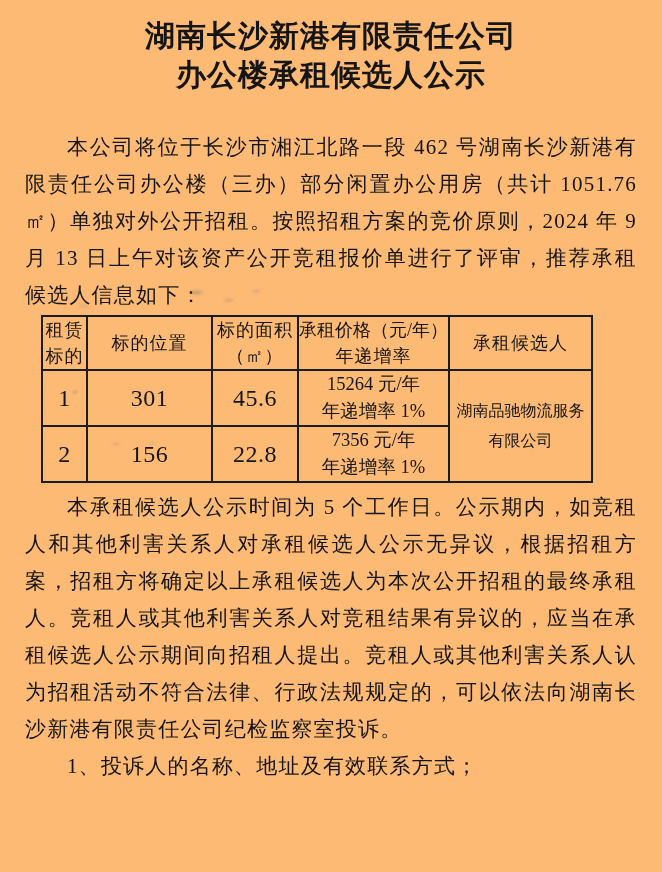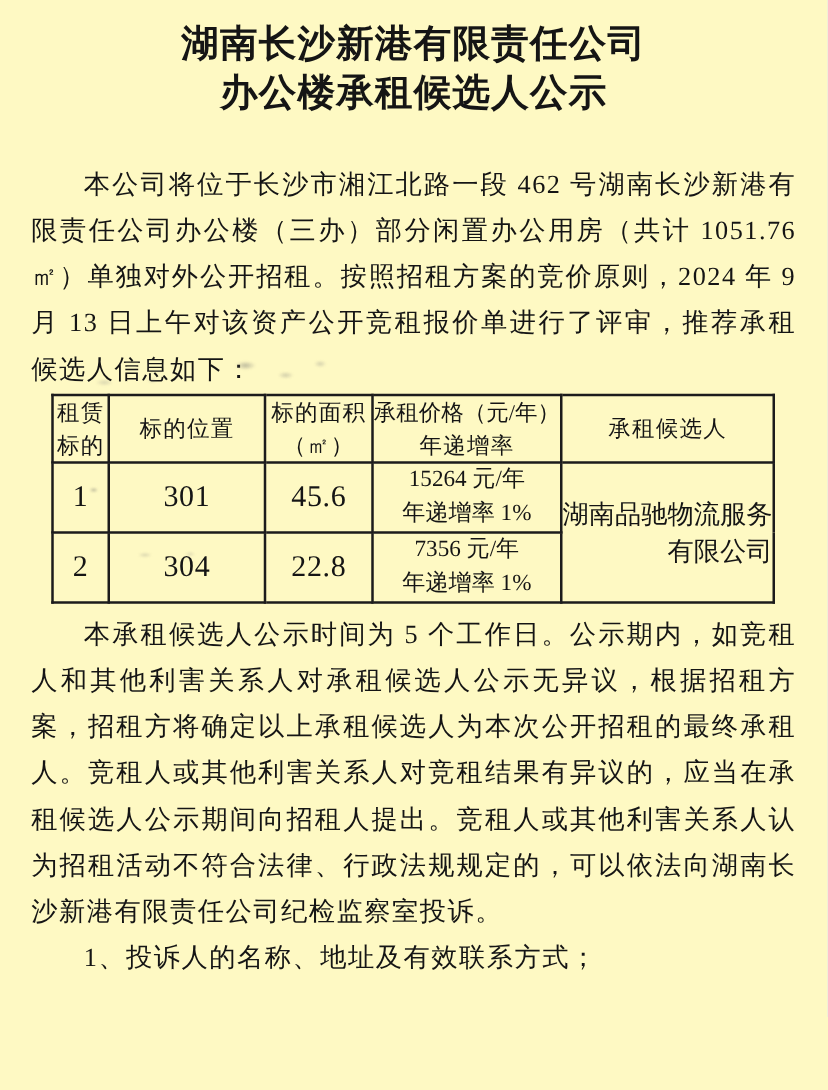--- a/index.html
+++ b/index.html
@@ -1,20 +1,20 @@
 <!DOCTYPE html>
 <html><head>
 <meta charset="utf-8">
 <style>
   html,body { margin:0; padding:0; background:#e8e8e8; }
   .page {
     position:relative;
     width:662px; height:872px;
     margin:0 auto;
-    background:#fef9c3;
+    background:#fdba74;
     overflow:hidden;
     font-family:"Liberation Serif","DejaVu Serif",serif;
     color:#151515;
   }
   .doc-title {
     padding-top:16px;
     text-align:center;
     font-weight:700;
     font-size:30px;
     line-height:39px;
@@ -45,21 +45,21 @@
     vertical-align:middle;
     font-weight:400;
   }
   .hrow   { height:54px; }
   .drow1  { height:53px; }
   .drow2  { height:54px; }
   .th-line   { font-size:18px; line-height:26px; letter-spacing:1px; white-space:nowrap; }
   .th-line.tight { letter-spacing:0;text-align:center; }
   .cell-num  { font-size:24px; letter-spacing:0.5px; }
   .price-line{ font-size:18.5px; line-height:27px; white-space:nowrap; }
-  .cand-line { font-size:21px; line-height:30px; white-space:nowrap;text-align:right; }
+  .cand-line { font-size:16px; line-height:30px; white-space:nowrap; }
 
   .smudge { position:absolute; pointer-events:none; filter:blur(1px); }
   .smudge.s1 {
     left:178px; top:282px; width:92px; height:26px;
     background:
       radial-gradient(ellipse 12px 5px at 20% 40%, rgba(110,110,110,0.45), rgba(110,110,110,0) 70%),
       radial-gradient(ellipse 9px 4px at 55% 70%, rgba(120,120,120,0.35), rgba(120,120,120,0) 70%),
       radial-gradient(ellipse 7px 4px at 85% 35%, rgba(130,130,130,0.35), rgba(130,130,130,0) 70%);
   }
   .smudge.s2 {
@@ -130,21 +130,21 @@
           <div class="price-line">15264 元/年</div>
           <div class="price-line">年递增率 1%</div>
         </td>
         <td rowspan="2">
           <div class="cand-line">湖南品驰物流服务</div>
           <div class="cand-line">有限公司</div>
         </td>
       </tr>
       <tr class="drow2">
         <td class="cell-num">2</td>
-        <td class="cell-num">304</td>
+        <td class="cell-num">156</td>
         <td class="cell-num">22.8</td>
         <td>
           <div class="price-line">7356 元/年</div>
           <div class="price-line">年递增率 1%</div>
         </td>
       </tr>
     </tbody>
       </table>
 
     <p class="para after-table">本承租候选人公示时间为 5 个工作日。公示期内，如竞租人和其他利害关系人对承租候选人公示无异议，根据招租方案，招租方将确定以上承租候选人为本次公开招租的最终承租人。竞租人或其他利害关系人对竞租结果有异议的，应当在承租候选人公示期间向招租人提出。竞租人或其他利害关系人认为招租活动不符合法律、行政法规规定的，可以依法向湖南长沙新港有限责任公司纪检监察室投诉。</p>

